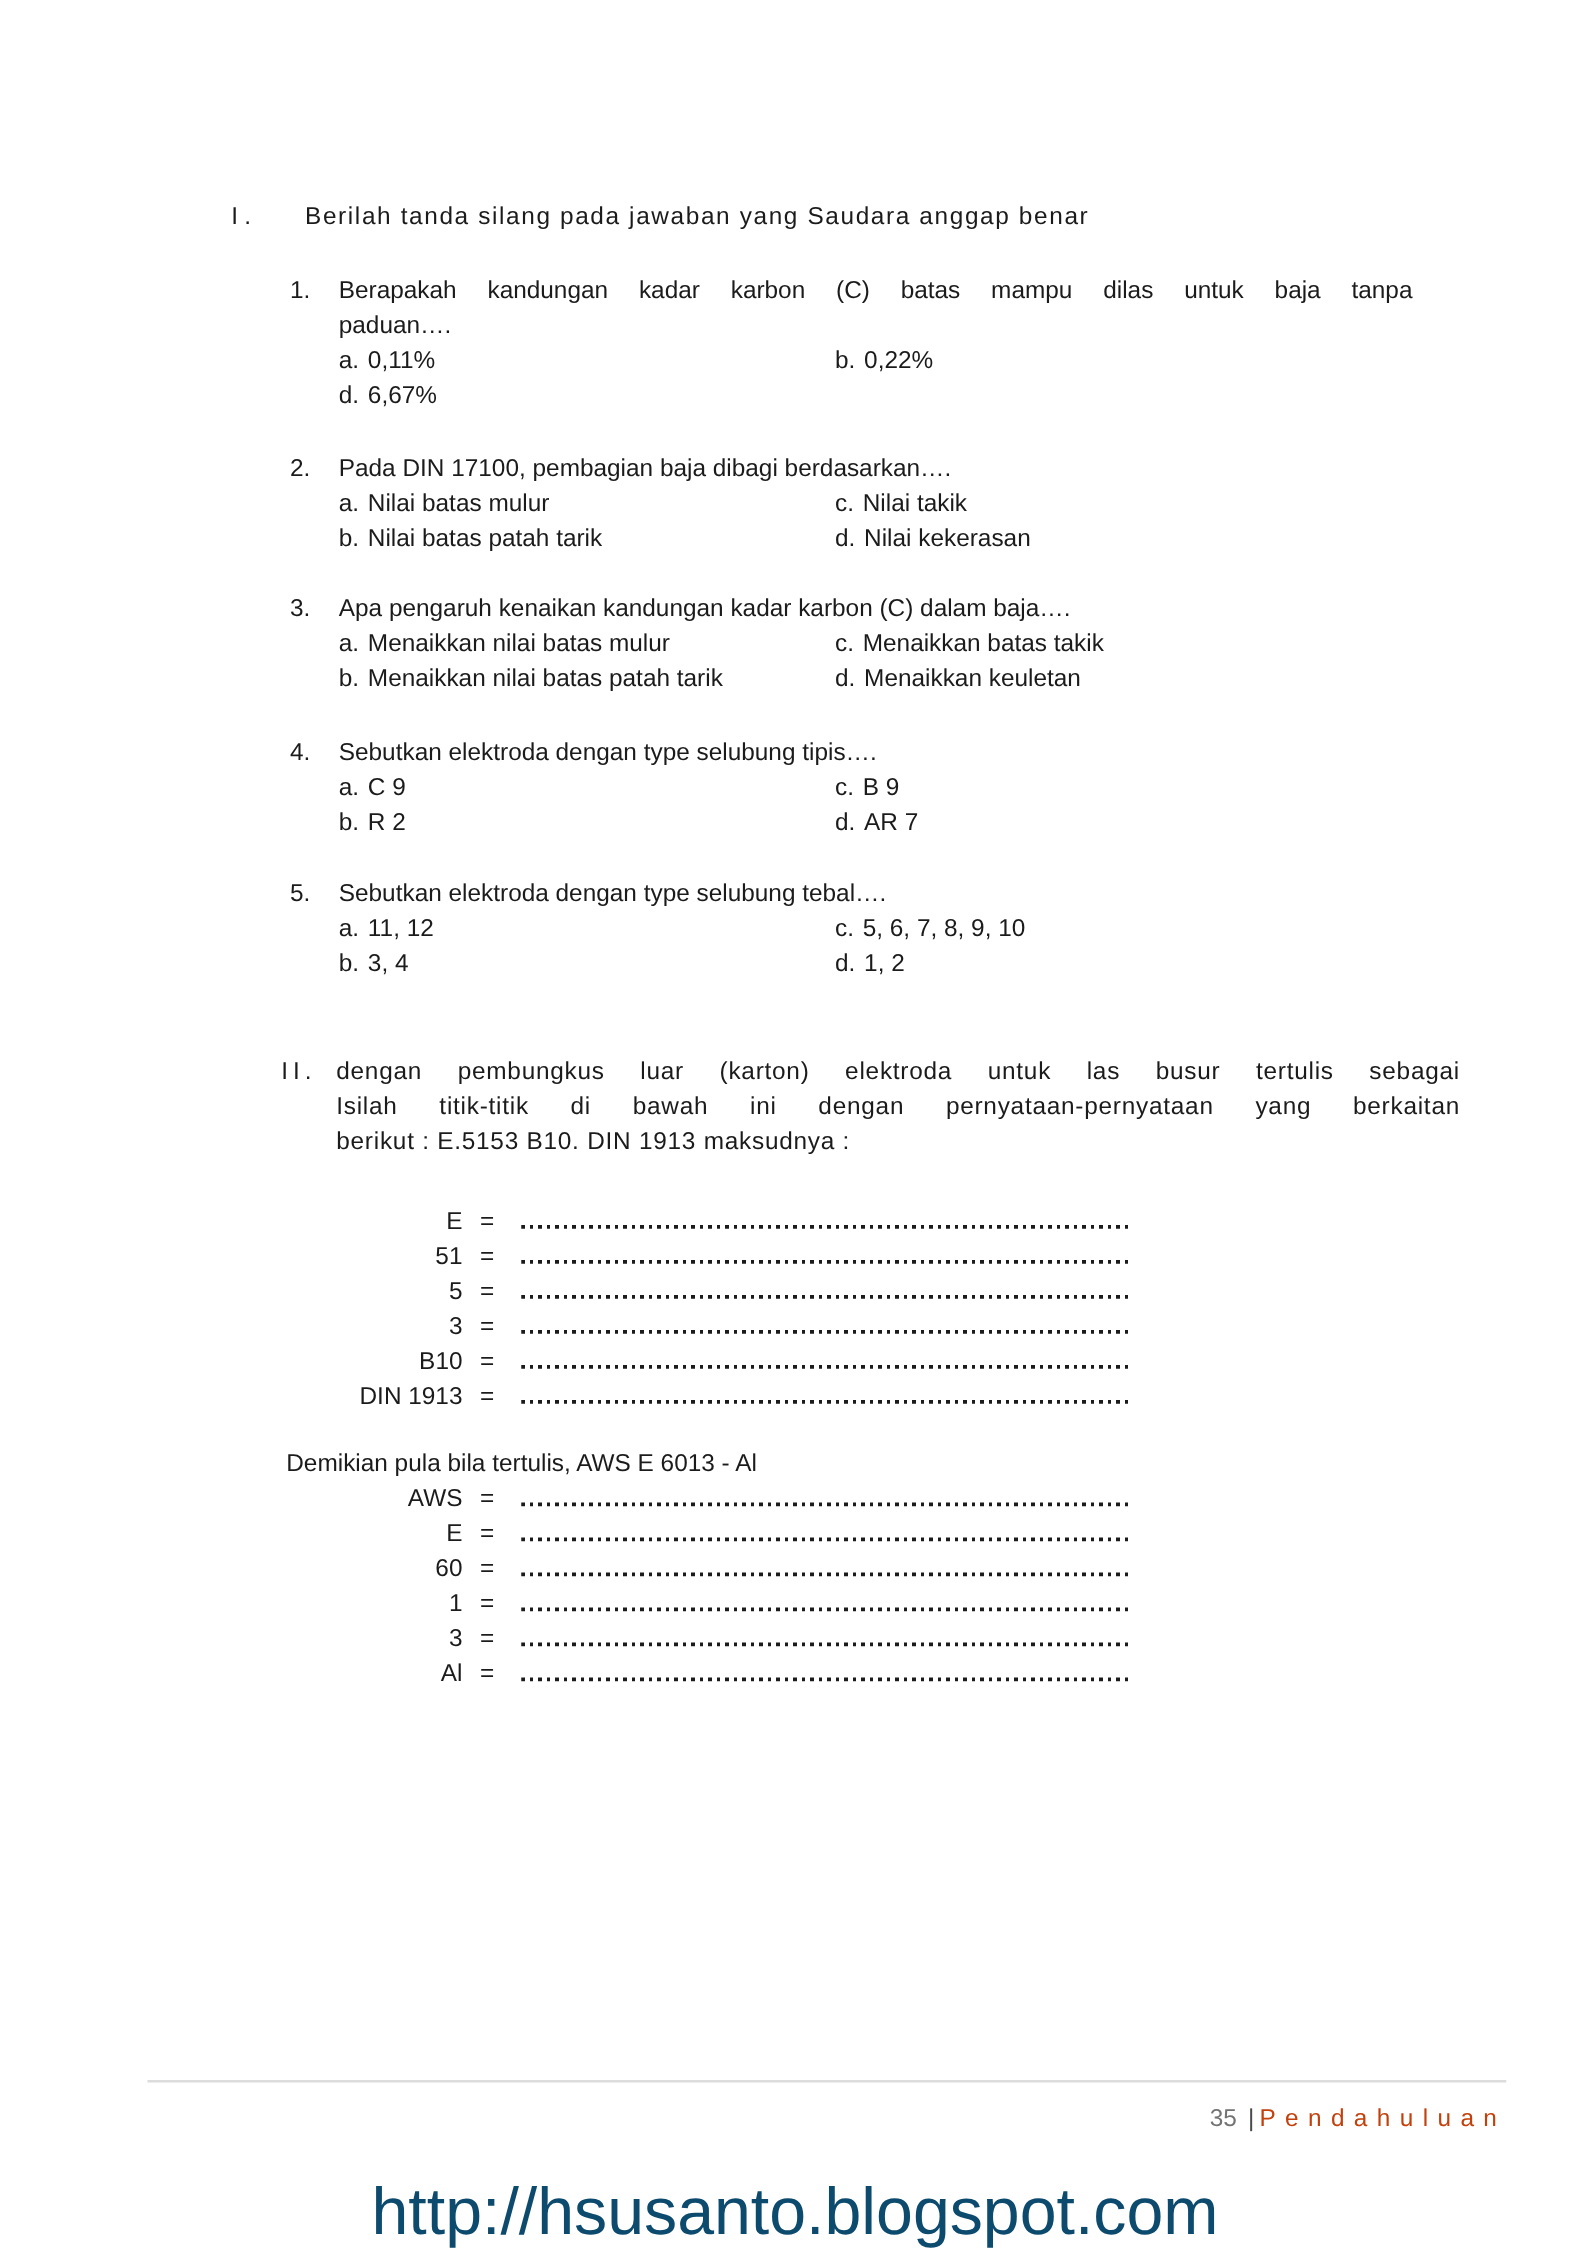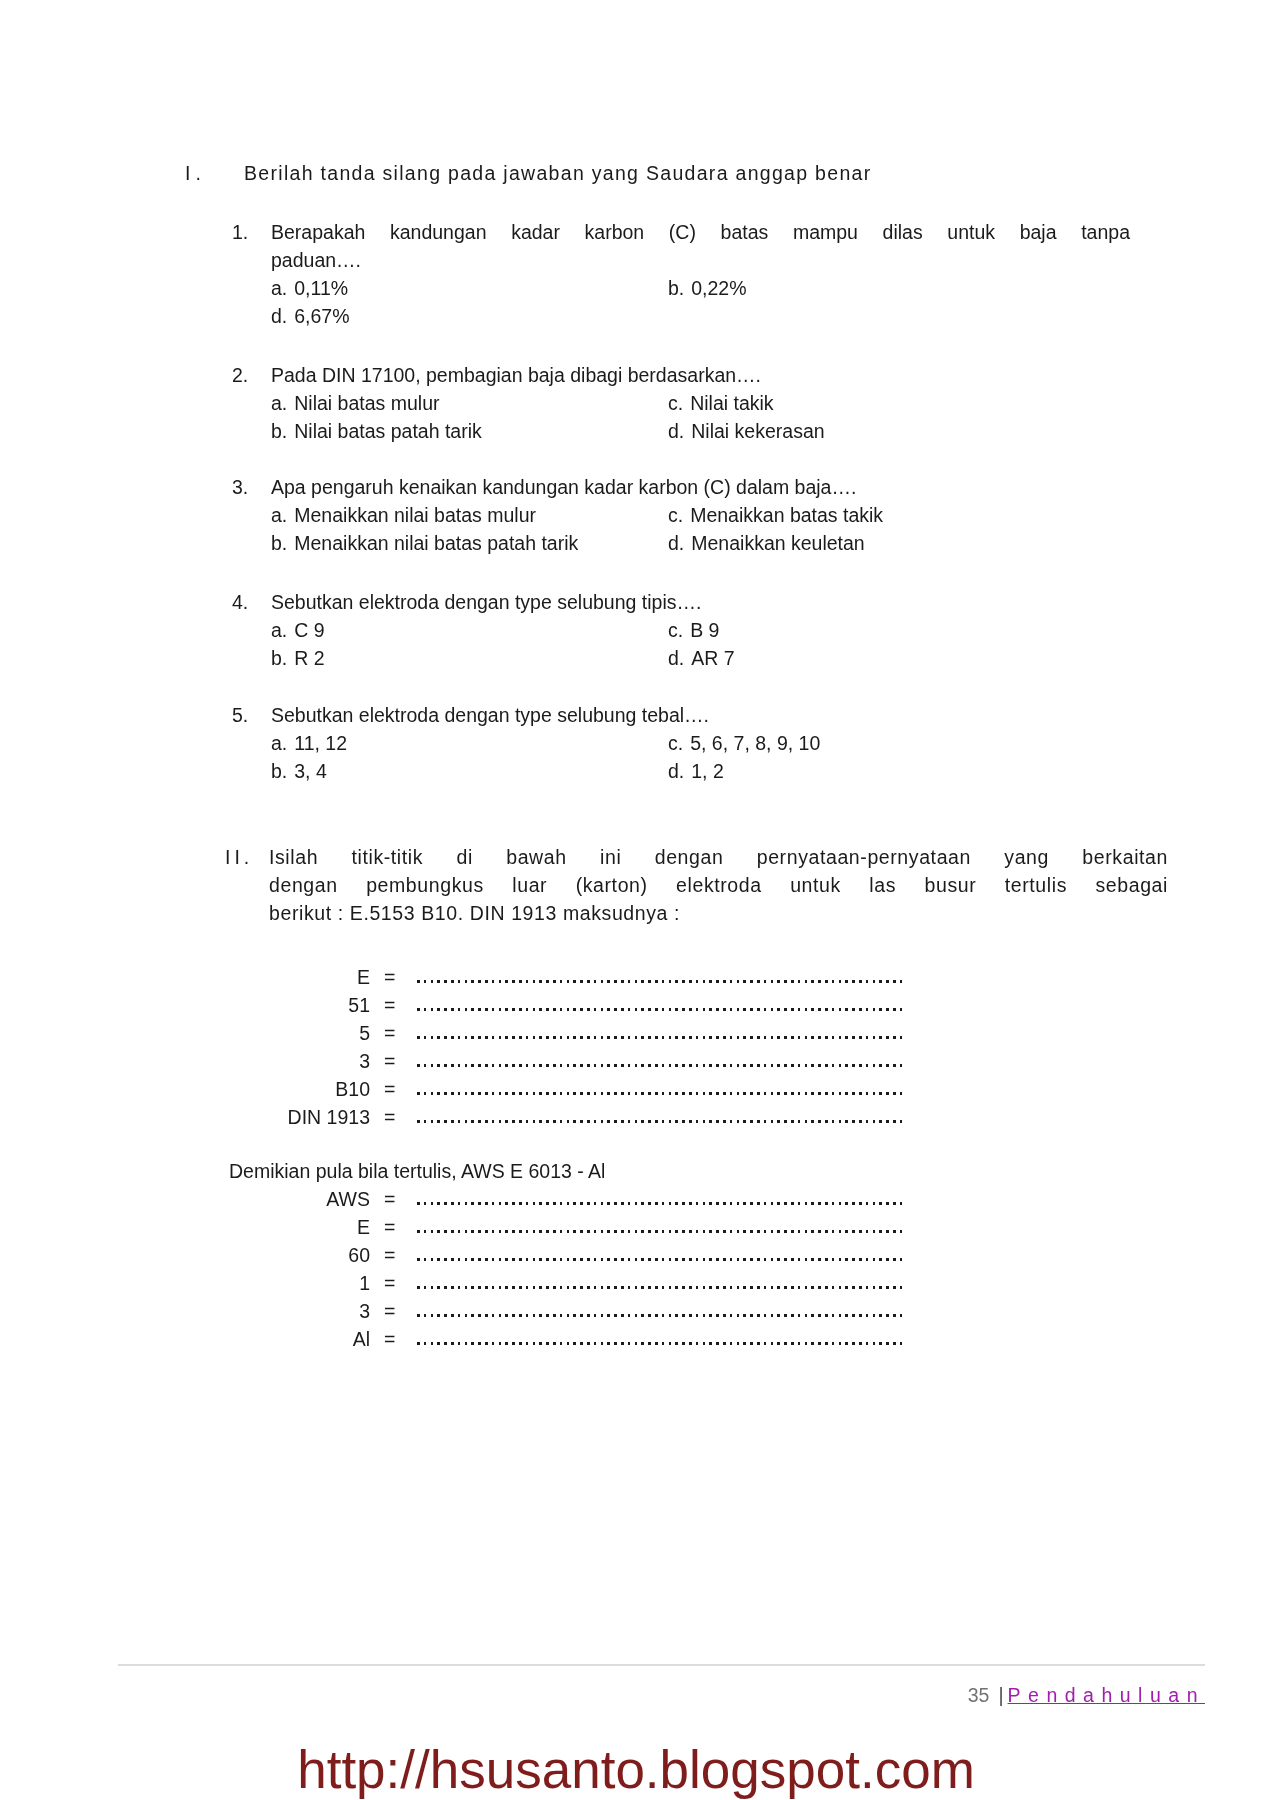--- a/index.html
+++ b/index.html
@@ -34,25 +34,25 @@
   .fill-dots{
     position:absolute;left:417px;top:17px;width:488px;height:3px;
     background:repeating-linear-gradient(to right,#1b1b1b 0 2.6px,transparent 2.6px 6.8px);
   }
   .between{position:absolute;left:229px;top:1157px;font-size:19.5px;line-height:28px;white-space:nowrap;}
   
   .footer-rule{position:absolute;left:118px;top:1664px;width:1087px;height:2px;background:#dcdcdc;}
   .footer{position:absolute;top:1682px;right:67px;font-size:19.5px;line-height:26px;white-space:nowrap;}
   .pnum{color:#737373;}
   .psep{color:#4a4a4a;margin-left:9px;margin-right:4px;}
-  .psec{color:#a21caf;letter-spacing:7.5px;text-decoration:underline;}
+  .psec{color:#c2410c;letter-spacing:7.5px;}
   
   .watermark{
     position:absolute;top:1743px;left:50%;transform:translateX(-50%);
-    font-size:53px;line-height:1;color:#7f1d1d;white-space:nowrap;
+    font-size:53px;line-height:1;color:#0c4a6e;white-space:nowrap;
   }
 </style>
 </head>
 <body>
 
 <div class="page">
 
   <div class="sec-head" style="top:159px">
     <span class="numeral">I.</span>
     <span class="sec1-title">Berilah tanda silang pada jawaban yang Saudara anggap benar</span>
@@ -119,22 +119,22 @@
         <div class="opt"><span class="opt-label">c.</span><span>5, 6, 7, 8, 9, 10</span></div>
         <div class="opt"><span class="opt-label">b.</span><span>3, 4</span></div>
         <div class="opt"><span class="opt-label">d.</span><span>1, 2</span></div>
       </div>
     </div>
   </div>
 
   <div class="sec2">
     <span class="numeral">II.</span>
     <div class="sec2-lines">
+      <div class="intro-line just">dengan pembungkus luar (karton) elektroda untuk las busur tertulis sebagai</div>
       <div class="intro-line just">Isilah titik-titik di bawah ini dengan pernyataan-pernyataan yang berkaitan</div>
-      <div class="intro-line just">dengan pembungkus luar (karton) elektroda untuk las busur tertulis sebagai</div>
       <div class="intro-line">berikut : E.5153 B10. DIN 1913 maksudnya :</div>
     </div>
   </div>
 
   <div class="fill-row" style="top:963px">
     <span class="fill-label">E</span>
     <span class="fill-eq">=</span>
     <span class="fill-dots"></span>
   </div>
   <div class="fill-row" style="top:991px">

